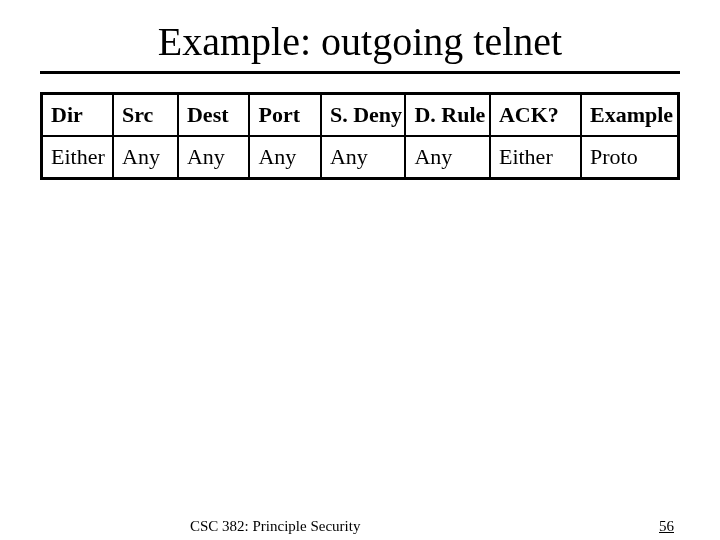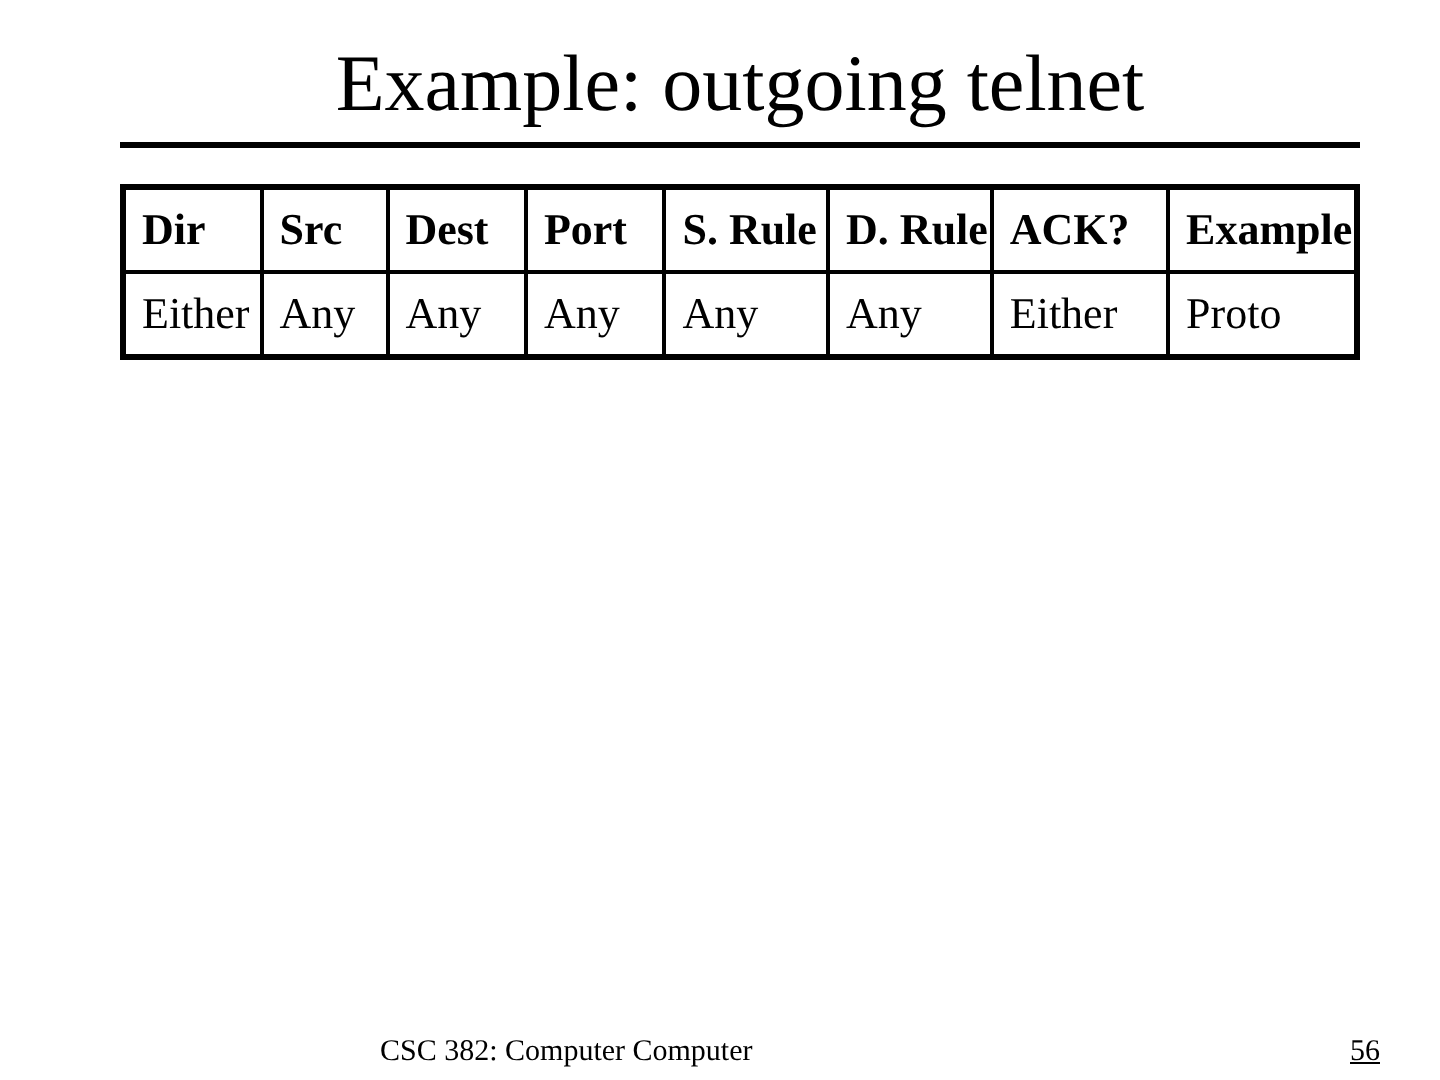--- a/index.html
+++ b/index.html
@@ -9,21 +9,21 @@
     height: 540px;
     background: #ffffff;
     font-family: "Times New Roman", Times, serif;
     color: #000000;
   }
   .slide {
     width: 720px;
     height: 540px;
     position: relative;
     box-sizing: border-box;
-    padding: 18px 40px 0 60px;
+    padding: 18px 40px 0 40px;
   }
   .title {
     font-size: 40px;
     text-align: center;
     margin: 0 0 6px 0;
     font-weight: normal;
   }
   .title-rule {
     border: none;
     border-top: 3px solid #000;
@@ -76,21 +76,21 @@
     width: 720px;
     font-size: 15px;
     font-family: "Times New Roman", Times, serif;
   }
   .footer .course {
     position: absolute;
     left: 190px;
   }
   .footer .page {
     position: absolute;
-    right: 30px;
+    right: 46px;
     text-decoration: underline;
   }
 </style>
 </head>
 <body>
 
 <div class="slide">
 
   <h1 class="title">Example: outgoing telnet</h1>
   <hr class="title-rule">
@@ -106,38 +106,38 @@
         <col class="col-dport">
         <col class="col-ack">
         <col class="col-act">
     </colgroup>
     <thead>
       <tr>
         <th>Dir</th>
         <th>Src</th>
         <th>Dest</th>
         <th>Port</th>
-        <th>S. Rule</th>
+        <th>S. Deny</th>
         <th>D. Rule</th>
         <th>ACK?</th>
         <th>Example</th>
       </tr>
     </thead>
     <tbody>
       <tr>
         <td>Either</td>
         <td>Any</td>
         <td>Any</td>
         <td>Any</td>
         <td>Any</td>
         <td>Any</td>
         <td>Either</td>
         <td>Proto</td>
       </tr>
     </tbody>
   </table>
 
   <div class="footer">
-    <span class="course">CSC 382: Computer Computer</span>
+    <span class="course">CSC 382: Principle Security</span>
     <span class="page">56</span>
   </div>
 
 </div>
 
 </body></html>

